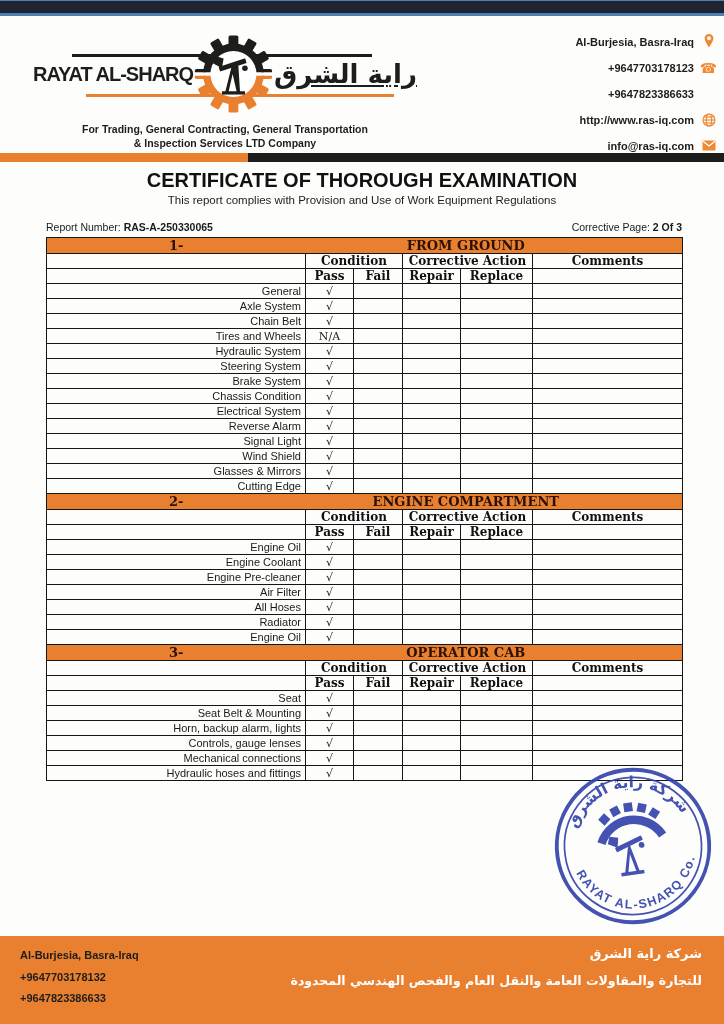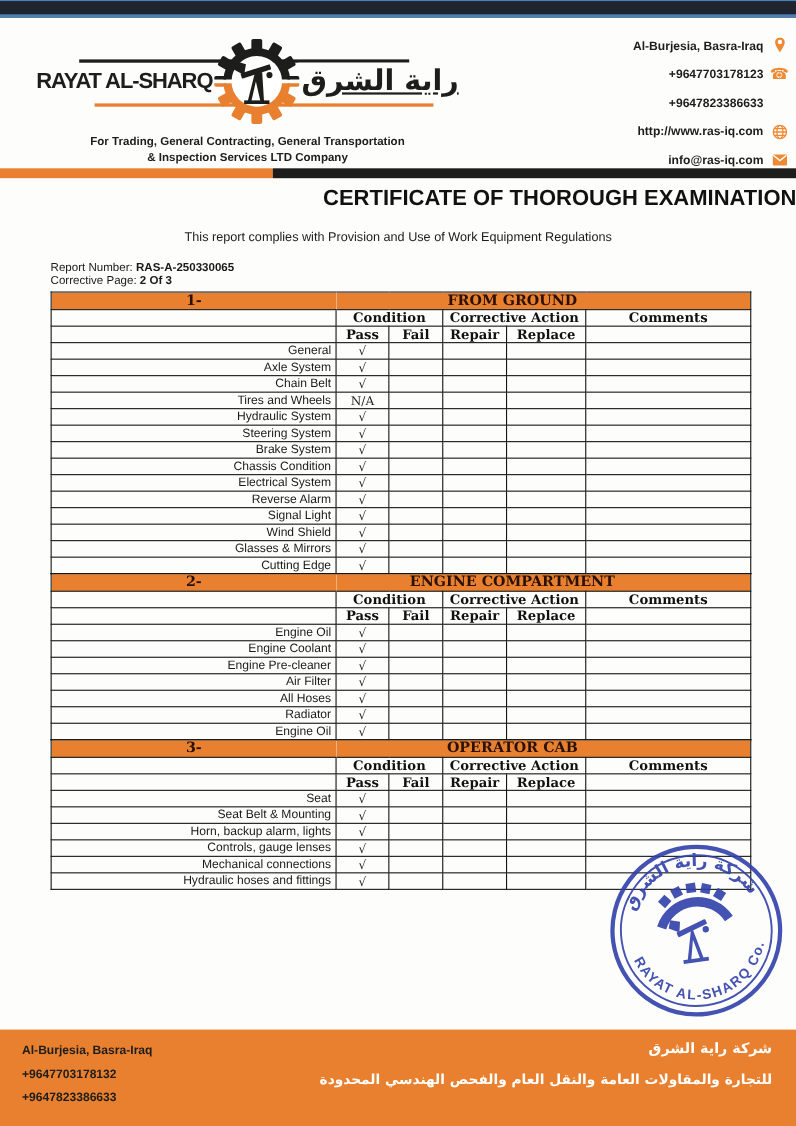--- a/index.html
+++ b/index.html
@@ -28,24 +28,24 @@
   .contact-text { font-size:11px; font-weight:700; color:#1d1d1b; }
   .contact-icon { width:15px; height:15px; display:flex; align-items:center; justify-content:center; }
   .phone-glyph { color:#ee8a33; font-size:14px; line-height:14px; font-family:"DejaVu Sans", sans-serif; }
 
   
   .band-divider { display:flex; height:9px; }
   .band-orange { width:248px; background:#e8802f; }
   .band-black { flex:1; background:#1d1d1b; }
 
   
-  .doc-title { margin-top:7px; text-align:right; font-size:20px; font-weight:700; color:#111; letter-spacing:0; }
-  .doc-subtitle { margin-top:18px; text-align:center; font-size:11.5px; color:#1c1c1c; }
-
-  .report-line { margin:15px 42px 5px 46px; display:flex; justify-content:space-between; font-size:10.5px; color:#1a1a1a;flex-direction:column; }
+  .doc-title { margin-top:7px; text-align:center; font-size:20px; font-weight:700; color:#111; letter-spacing:0; }
+  .doc-subtitle { margin-top:2px; text-align:center; font-size:11.5px; color:#1c1c1c; }
+
+  .report-line { margin:15px 42px 5px 46px; display:flex; justify-content:space-between; font-size:10.5px; color:#1a1a1a; }
   .report-line b { font-weight:700; }
 
   
   table.insp { margin-left:46px; width:636px; border-collapse:collapse; table-layout:fixed; margin-top:-1px; }
   table.insp td { border:1px solid #151515; height:15px; font-size:11px; padding:0 4px; overflow:hidden; white-space:nowrap; }
   col.w-item{width:259px} col.w-pass{width:48px} col.w-fail{width:49px}
   col.w-repair{width:58px} col.w-replace{width:72px} col.w-comments{width:150px}
   tr.band td { background:#e8802f; color:#2a1006; font-family:"DejaVu Serif", serif; font-weight:700; font-size:13px; height:16px; text-align:center; }
   td.band-num { border-right:none !important; }
   td.band-title { border-left:none !important; padding-right:60px !important; }

